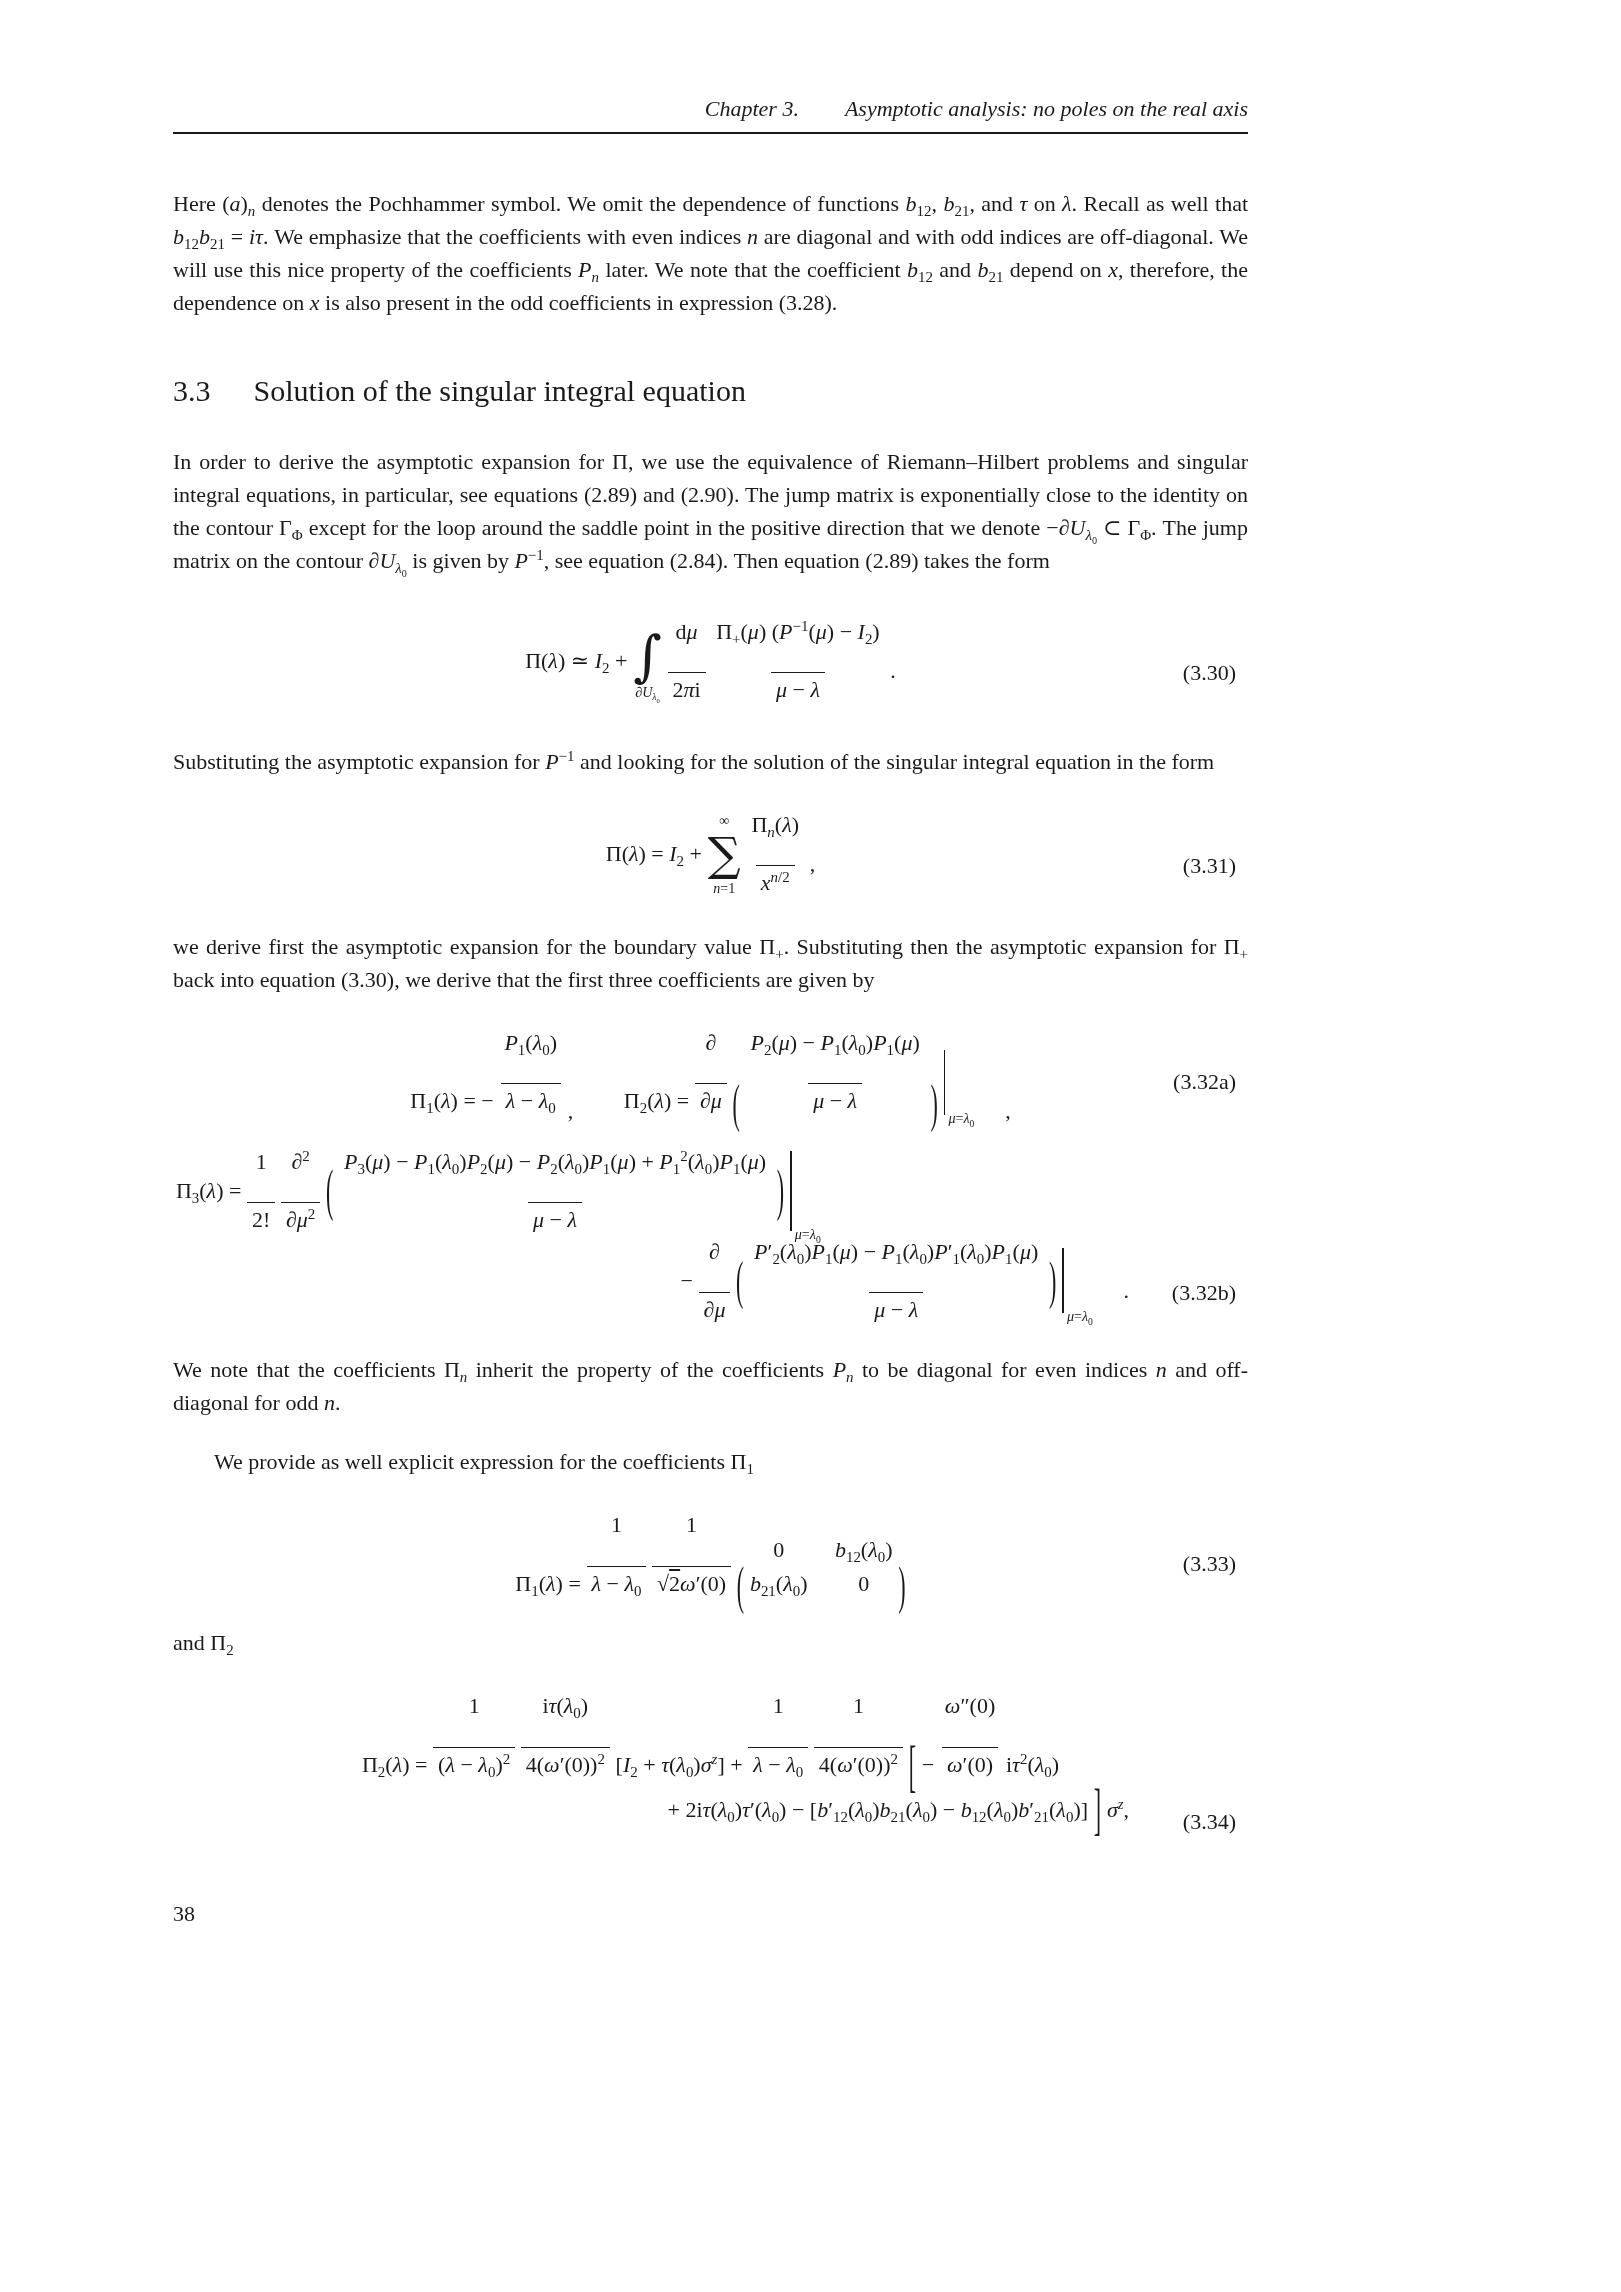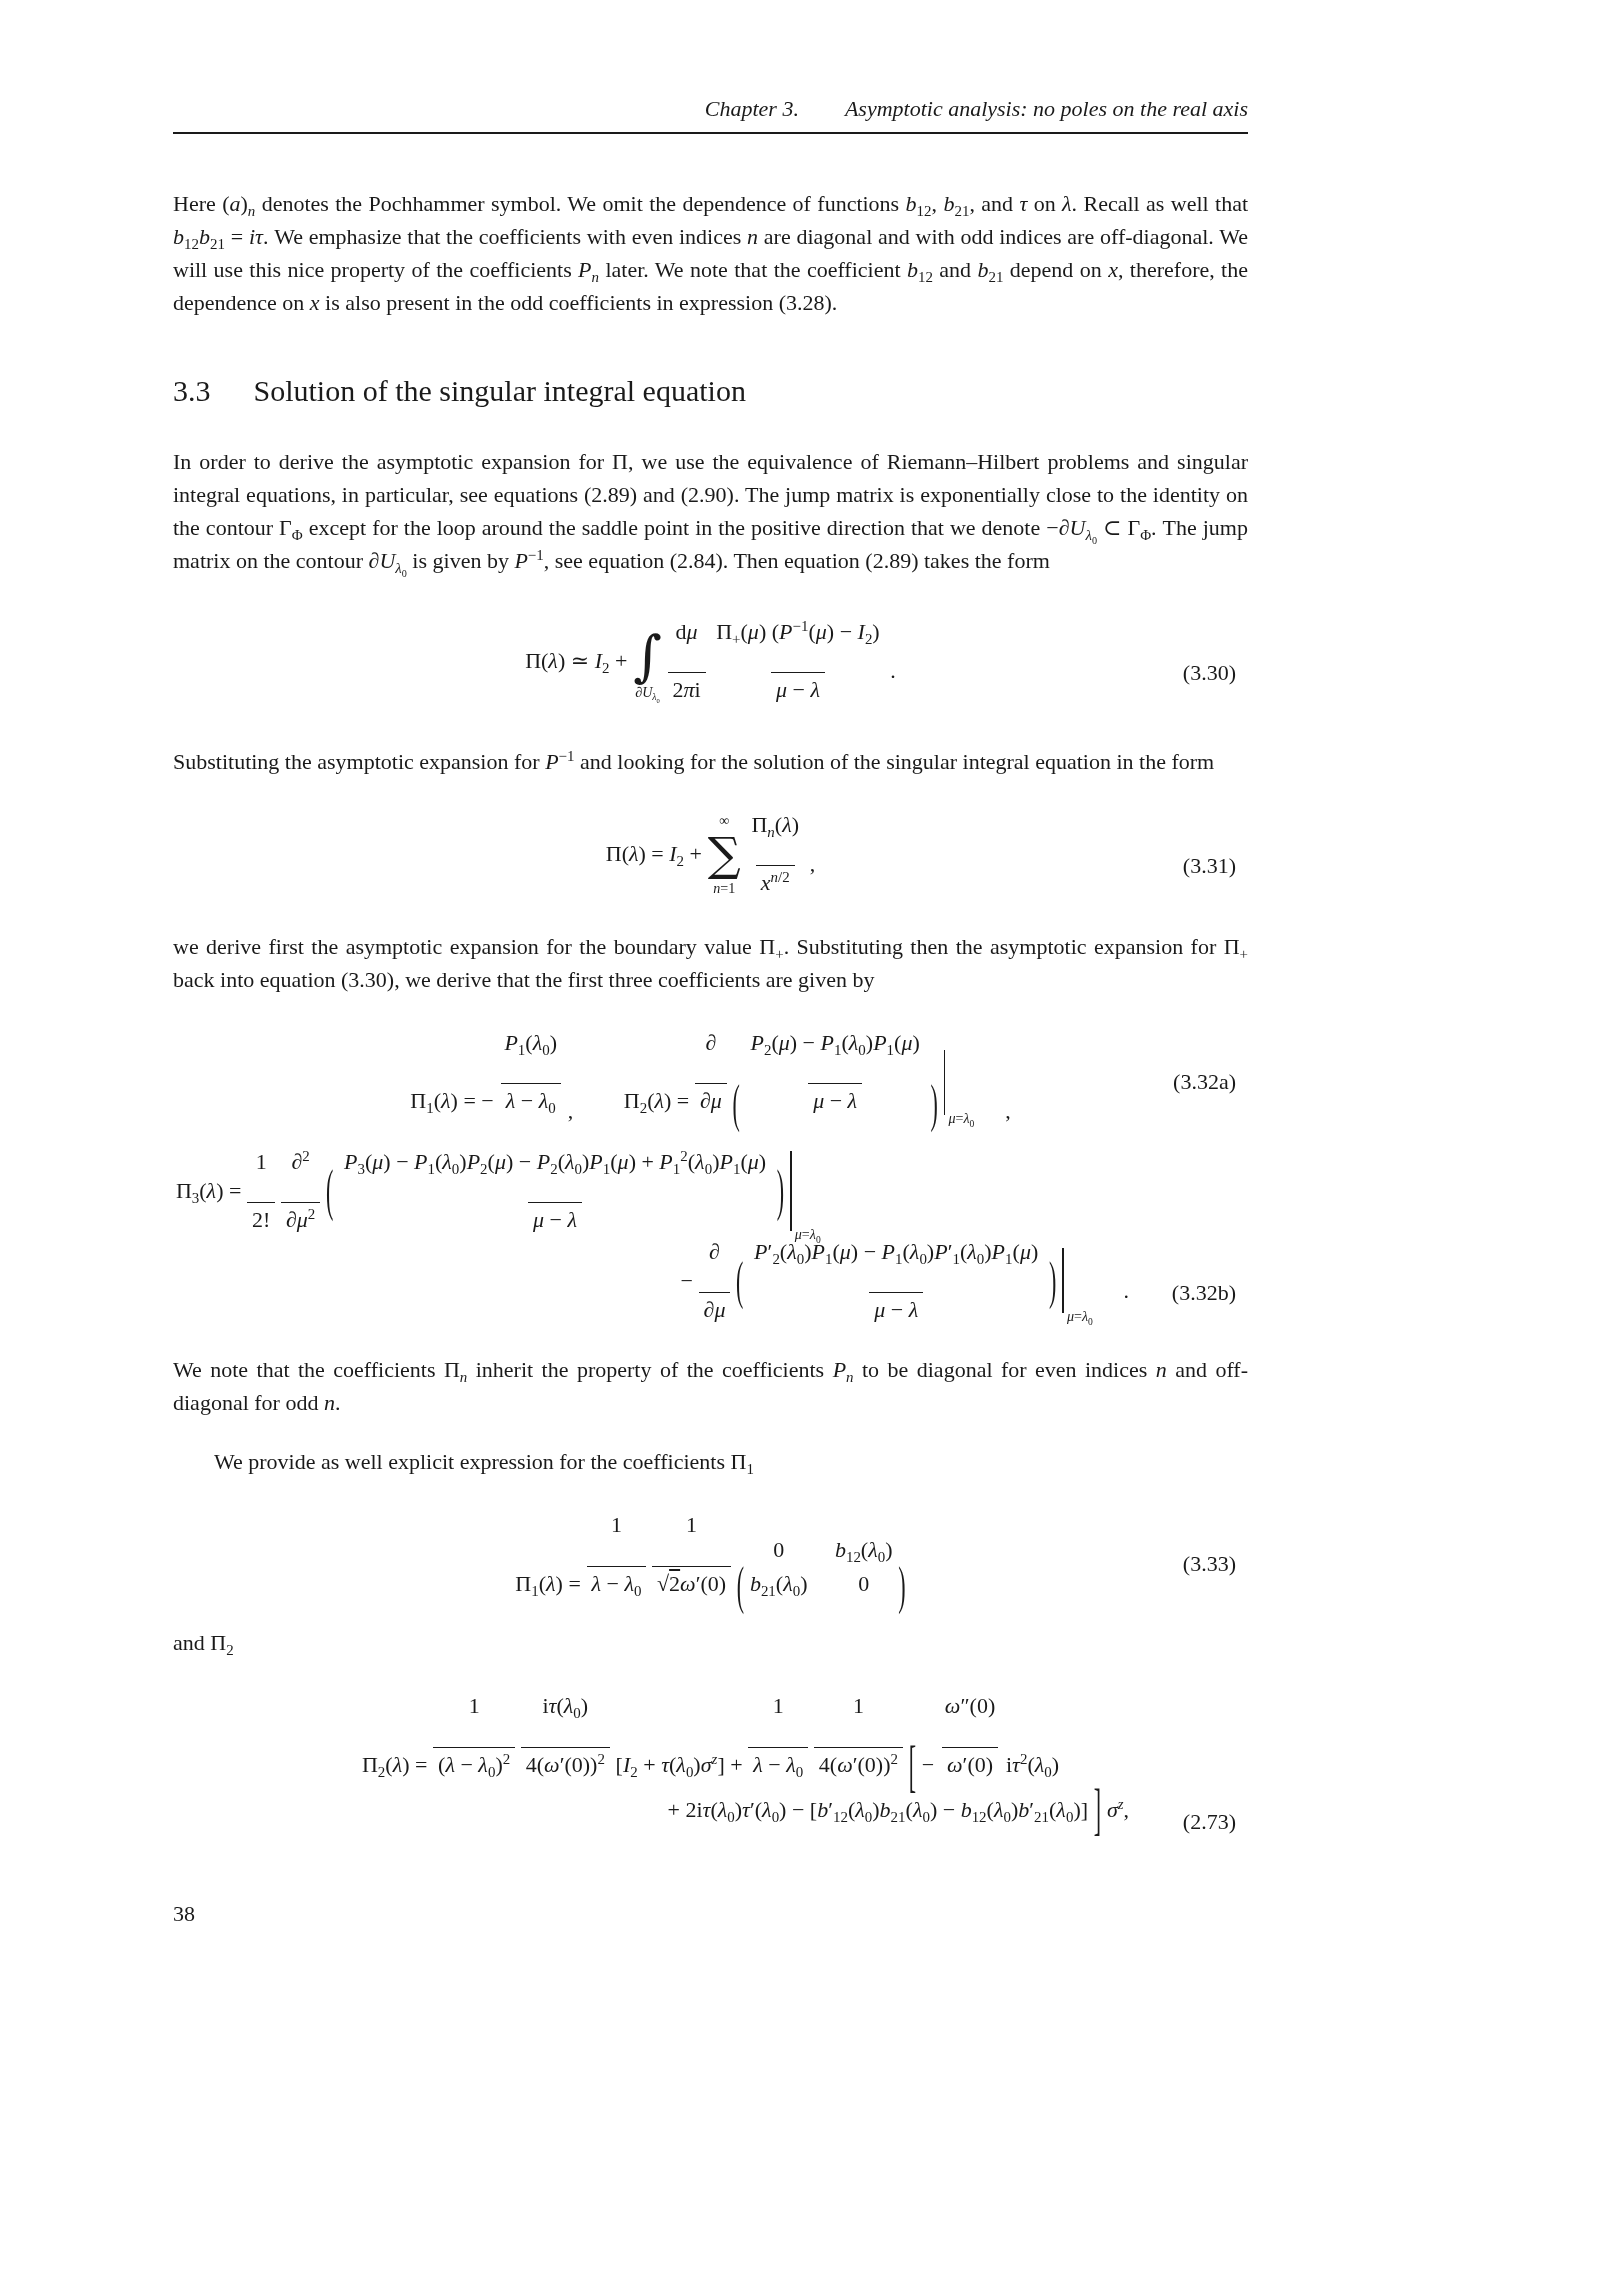--- a/index.html
+++ b/index.html
@@ -268,20 +268,20 @@
       <span class="frac">
         <span class="num"><i>ω</i>″(0)</span>
         <span class="den"><i>ω</i>′(0)</span>
       </span>
       <span>i<i>τ</i><sup>2</sup>(<i>λ</i><sub>0</sub>)</span>
     </div>
     <div class="eqline align-right">
       <span>+ 2i<i>τ</i>(<i>λ</i><sub>0</sub>)<i>τ</i>′(<i>λ</i><sub>0</sub>) − [<i>b</i>′<sub>12</sub>(<i>λ</i><sub>0</sub>)<i>b</i><sub>21</sub>(<i>λ</i><sub>0</sub>) − <i>b</i><sub>12</sub>(<i>λ</i><sub>0</sub>)<i>b</i>′<sub>21</sub>(<i>λ</i><sub>0</sub>)]</span>
       <span class="stretchy sy26">]</span>
       <span><i>σ</i><sup><i>z</i></sup>,</span>
-      <span class="eqtag">(2.73)</span>
+      <span class="eqtag">(3.34)</span>
     </div>
   </div>
 
 </div>
 
 <div class="page-number">38</div>
 
 
 </body></html>

